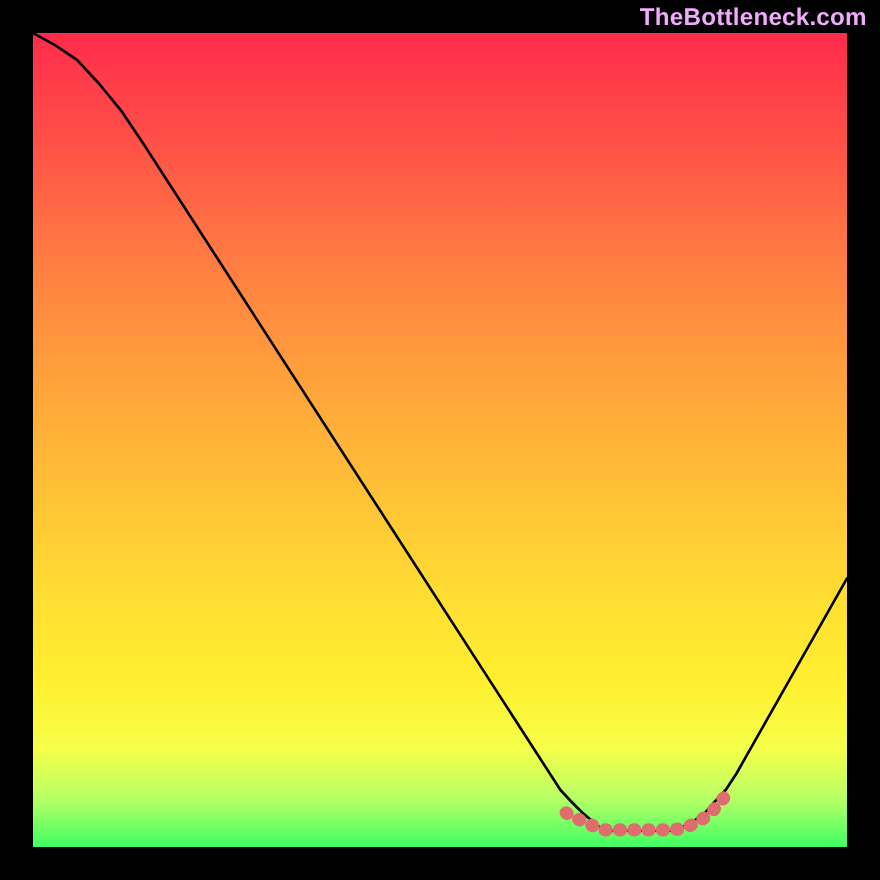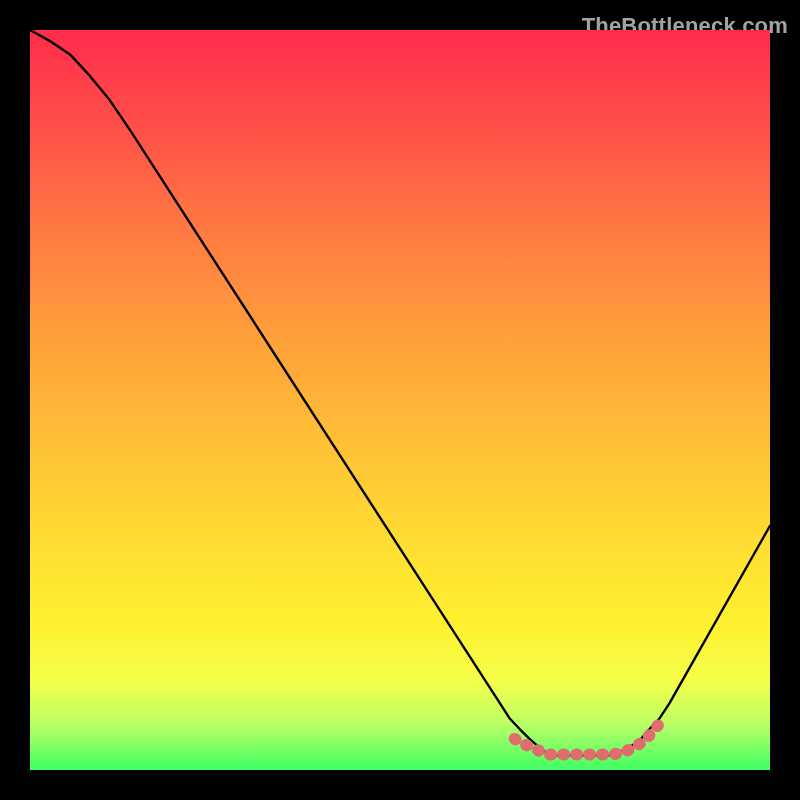--- a/index.html
+++ b/index.html
@@ -14,25 +14,24 @@
   .frame {
     position: relative;
     width: 800px;
     height: 800px;
     background: #000;
   }
   .attribution {
     position: absolute;
     top: 3px;
     right: 12px;
-    color: #a3a3a3;
+    color: #f0abfc;
     font-size: 22px;
     font-weight: 600;
     letter-spacing: 0.2px;
-    margin-top: 10px;
   }
   .plot-area {
     position: absolute;
     left: 30px;
     top: 30px;
     width: 740px;
     height: 740px;
     background: linear-gradient(
       to bottom,
       #ff2b4a 0%,

